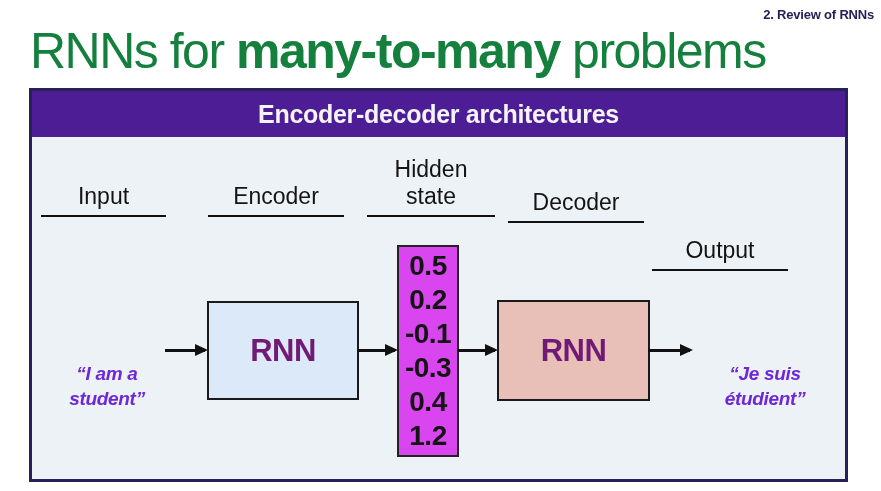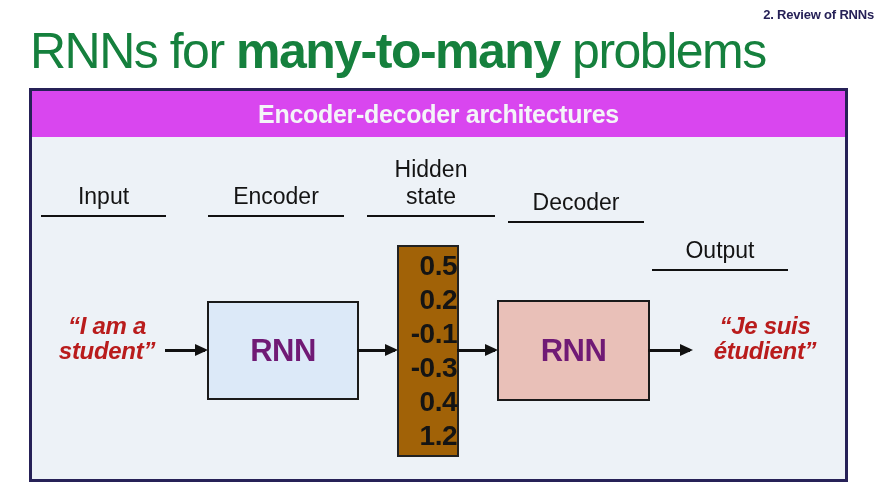--- a/index.html
+++ b/index.html
@@ -16,55 +16,55 @@
     font-size:50px; line-height:1.1; letter-spacing:-1.5px;
     color:#15803d; font-weight:500; white-space:nowrap;
   }
   .title .heavy { font-weight:800; }
   .panel {
     position:absolute; left:29px; top:88px; width:813px; height:388px;
     border:3px solid #262157; background:#edf2f7;
   }
   .panel-header {
     position:absolute; left:0; top:0; width:100%; height:46px;
-    background:#d946ef; color:#f4f4f8; display:flex; align-items:center; justify-content:center;
+    background:#4c1d95; color:#f4f4f8; display:flex; align-items:center; justify-content:center;
     font-size:25px; font-weight:700; letter-spacing:-0.3px;
   }
   .panel-body { position:absolute; left:0; top:46px; width:813px; height:342px; }
 
   .col {
     position:absolute; text-align:center; font-size:23px; line-height:27px;
     border-bottom:2.5px solid #111; padding-bottom:5px; color:#141414;
   }
   .col-input   { left:9px;   width:125px; top:46px; }
   .col-encoder { left:176px; width:136px; top:46px; }
   .col-hidden  { left:335px; width:128px; top:19px; }
   .col-decoder { left:476px; width:136px; top:52px; }
   .col-output  { left:620px; width:136px; top:56px;margin-top:44px; }
 
   .quote-text {
     position:absolute; width:150px; text-align:center;
-    font-size:24px; line-height:25px; font-style:italic; font-weight:600;
-    letter-spacing:-0.3px; color:#b91c1c;
+    font-size:19px; line-height:25px; font-style:italic; font-weight:600;
+    letter-spacing:-0.3px; color:#6d28d9;margin-top:48px;
   }
   .input-text  { left:0px;   top:176px; }
   .output-text { left:658px; top:176px; }
 
   .rnn-box {
     position:absolute; display:flex; align-items:center; justify-content:center;
     border:2px solid #1a1a1a; font-size:31px; font-weight:700; letter-spacing:-0.5px;
     color:#701a75;
   }
   .encoder-box { left:175px; top:164px; width:148px; height:95px; background:#dce9f8; }
   .decoder-box { left:465px; top:163px; width:149px; height:97px; background:#e9c0b8; }
 
   .vector-box {
     position:absolute; left:365px; top:108px; width:58px; height:208px;
-    background:#a16207; border:2.5px solid #222;
-    display:flex; flex-direction:column; align-items:flex-end; justify-content:center;
+    background:#d946ef; border:2.5px solid #222;
+    display:flex; flex-direction:column; align-items:center; justify-content:center;
     font-size:28px; font-weight:700; line-height:34px; letter-spacing:-0.5px; color:#141414;
   }
   .arrow { position:absolute; height:0; border-top:3px solid #111; }
   .arrow::after {
     content:""; position:absolute; right:-3px; top:-8px; width:0; height:0;
     border-left:13px solid #111; border-top:6.5px solid transparent; border-bottom:6.5px solid transparent;
   }
   .arrow-1 { left:133px; width:40px; top:212px; }
   .arrow-2 { left:325px; width:38px; top:212px; }
   .arrow-3 { left:425px; width:38px; top:212px; }

